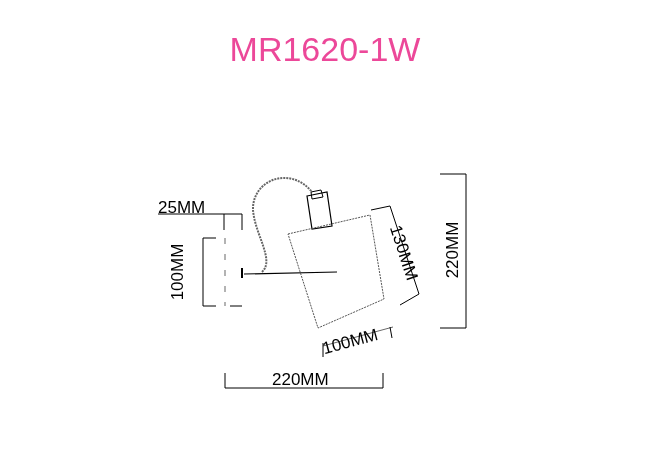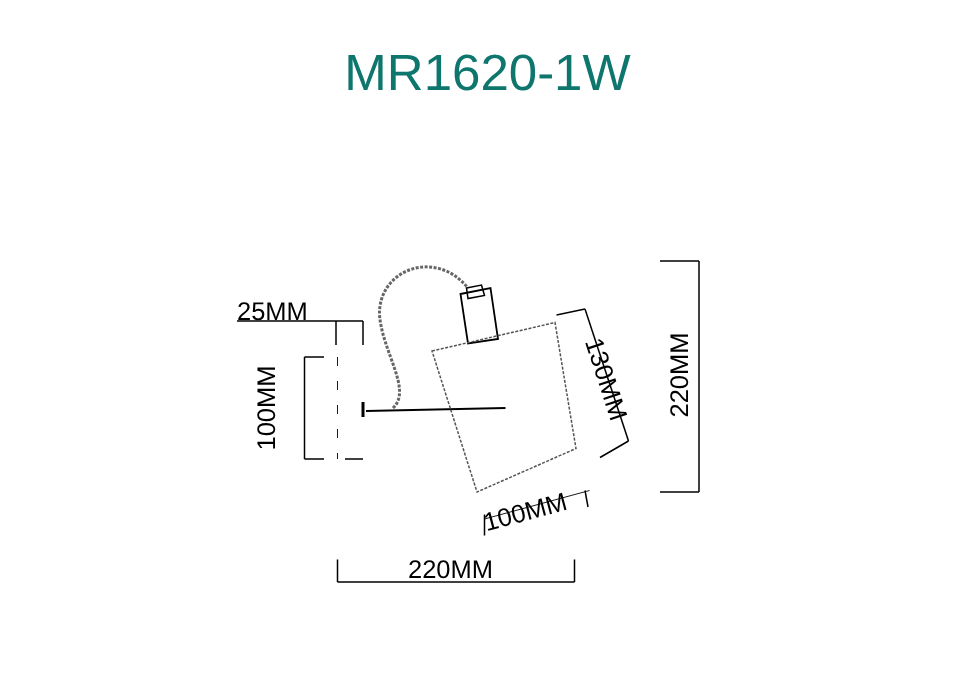--- a/index.html
+++ b/index.html
@@ -1,17 +1,17 @@
 <!DOCTYPE html>
 <html><head>
 <meta charset="utf-8">
 <style>
 html,body{margin:0;padding:0;background:#fff;}
 body{width:650px;height:459px;position:relative;overflow:hidden;font-family:"Liberation Sans",sans-serif;}
-.title{position:absolute;left:0;width:650px;top:30px;text-align:center;font-size:34px;color:#0f766e;}
+.title{position:absolute;left:0;width:650px;top:30px;text-align:center;font-size:34px;color:#ec4899;}
 svg{position:absolute;left:0;top:0;}
 .lbl{position:absolute;font-size:17px;color:#000;white-space:nowrap;}
 </style>
 </head>
 <body>
 
 <div class="title">MR1620-1W</div>
 
 <svg width="650" height="459">
 

